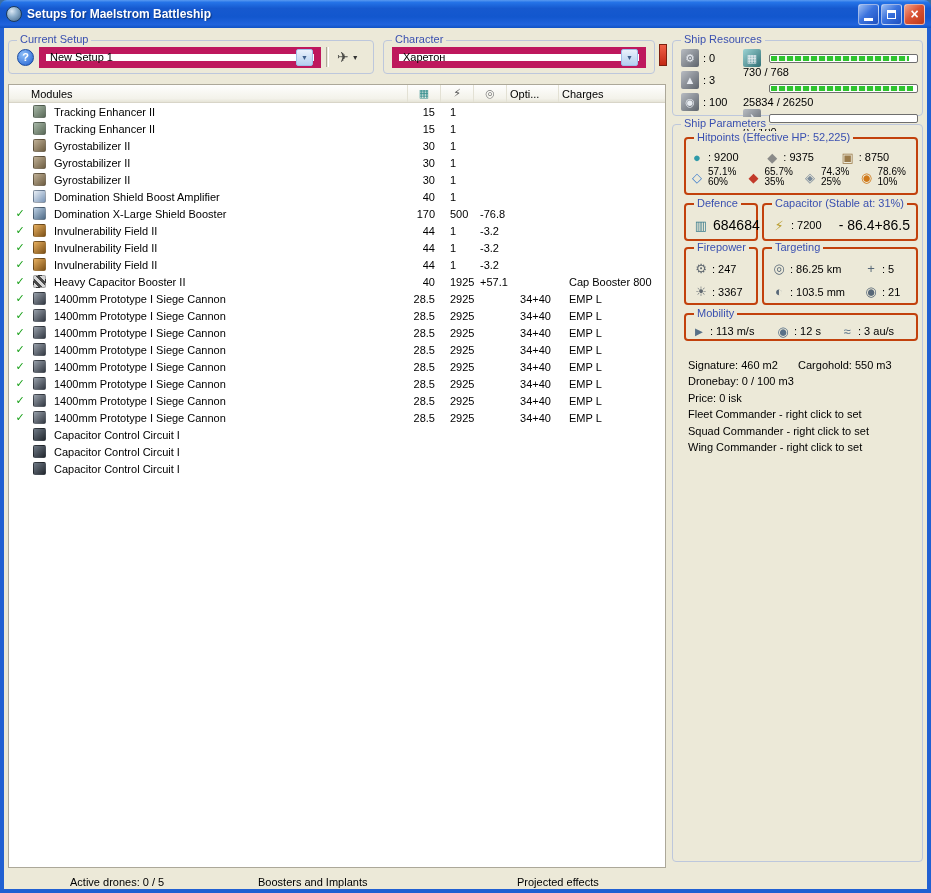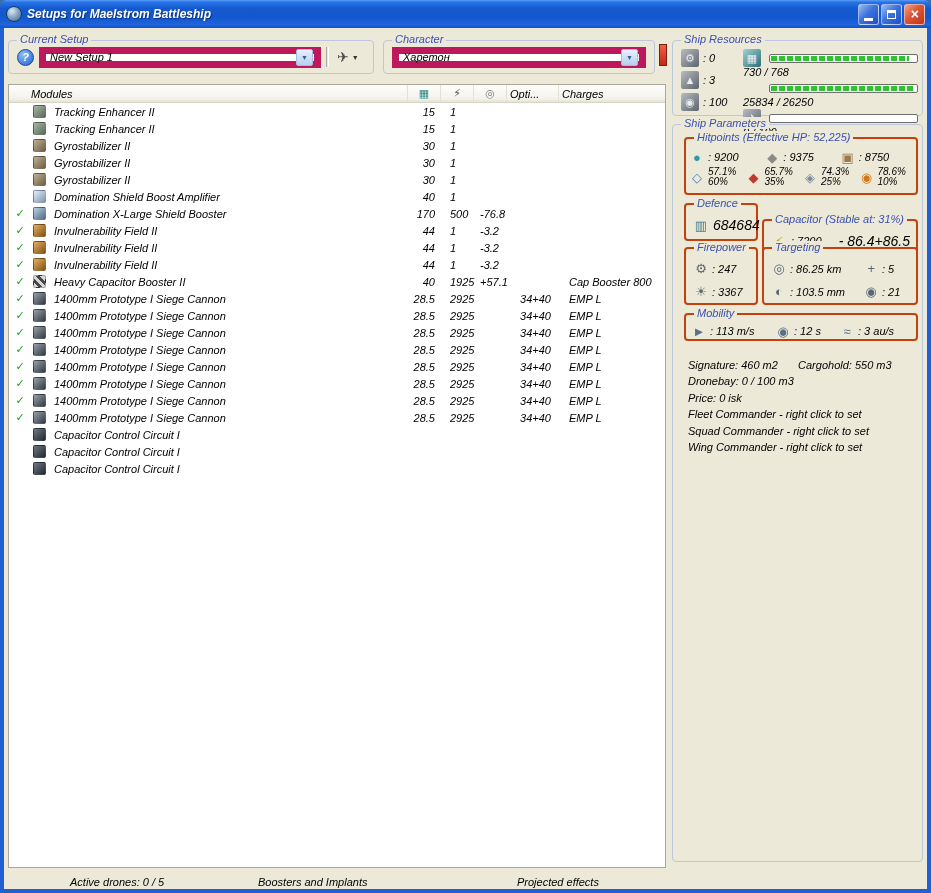--- a/index.html
+++ b/index.html
@@ -39,21 +39,21 @@
   .tbtn.minmax { background:linear-gradient(135deg,#9CBDF2 0%,#3B73DE 45%,#1E50C0 100%); }
   .tbtn.close { background:linear-gradient(135deg,#F3A38A 0%,#DA5436 45%,#BF3918 100%); font-size:14px; line-height:1; }
   .glyph-min { width:9px; height:3px; background:#fff; margin-top:10px; }
   .glyph-max { width:9px; height:9px; border:1px solid #fff; border-top:3px solid #fff; }
 
   .content {
     position:absolute; left:4px; top:28px; width:923px; height:861px;
     background:#ECE9D8;
     border-left:none;
   }
-  .window { border:0;font-style:italic; }
+  .window { border:0; }
   .window::before { content:""; position:absolute; left:0; top:28px; width:4px; height:865px; background:#2160D2; }
   .window::after  { content:""; position:absolute; right:0; top:28px; width:4px; height:865px; background:#2160D2; }
   .bottomframe { position:absolute; left:0; bottom:0; width:931px; height:4px; background:#2160D2; }
 
   
   .group {
     position:absolute; border:1px solid #BDC7DC; border-radius:4px;
   }
   .glabel {
     position:absolute; top:-8px; left:8px; background:#ECE9D8;
@@ -176,21 +176,21 @@
 
   .sub-hp { left:11px; top:12px; width:234px; height:58px; padding:8px 2px 0 2px; }
   .hp-row1 { display:flex; height:20px; align-items:center; }
   .hp-cell { display:flex; align-items:center; gap:2px; width:78px; white-space:nowrap; }
   .hp-row2 { display:flex; align-items:center; }
   .res-cell { display:flex; align-items:center; gap:2px; width:58px; }
   .res-stack { display:flex; flex-direction:column; font-size:10px; line-height:10px; }
 
   .sub-def { left:11px; top:78px; width:74px; height:38px; display:flex; align-items:center; gap:3px; padding:6px 4px 0 6px; }
   .stack2 { display:flex; flex-direction:row; font-size:14px; line-height:11px; }
-  .sub-cap { left:89px; top:78px; width:156px; height:38px; display:flex; align-items:center; gap:3px; padding:6px 6px 0 6px;margin-top:16px; }
+  .sub-cap { left:89px; top:78px; width:156px; height:38px; display:flex; align-items:center; gap:3px; padding:6px 6px 0 6px; }
   .sub-cap .spacer { flex:1; }
   .sub-cap .stack2 { text-align:right; }
 
   .sub-fp { left:11px; top:122px; width:74px; height:58px; padding:8px 4px 0 6px; display:flex; flex-direction:column; justify-content:space-around; }
   .fp-row { display:flex; align-items:center; gap:2px; white-space:nowrap; }
 
   .sub-tgt { left:89px; top:122px; width:156px; height:58px; padding:8px 2px 0 6px; display:grid; grid-template-columns:92px 1fr; grid-template-rows:1fr 1fr; align-items:center; }
   .tgt-cell { display:flex; align-items:center; gap:2px; white-space:nowrap; }
 
   .sub-mob { left:11px; top:188px; width:234px; height:28px; padding:8px 2px 0 4px; display:flex; align-items:center; }

